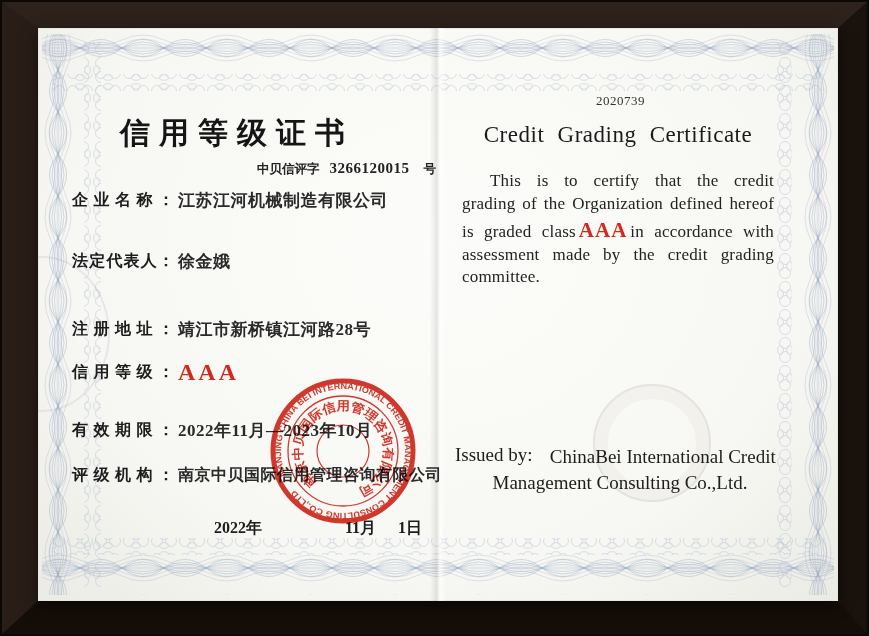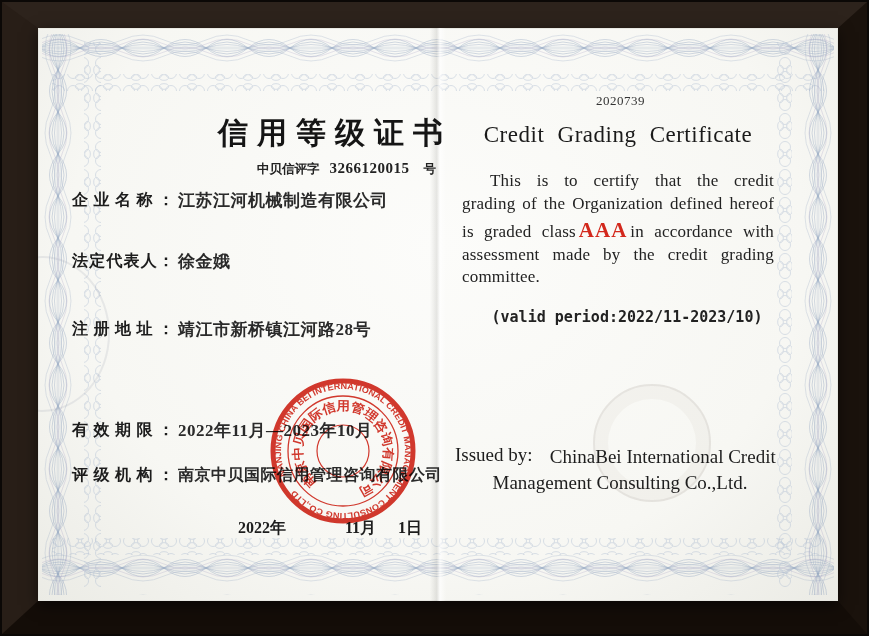--- a/index.html
+++ b/index.html
@@ -10,22 +10,22 @@
          border-color:#2d231c #1a120c #140d08 #281e17;}
   .paper{position:absolute;left:38px;top:28px;width:800px;height:573px;overflow:hidden;
          background:radial-gradient(ellipse at 50% 38%,#fcfcfa 0%,#f7f7f3 65%,#ebebe5 100%);
          box-shadow:0 0 0 1px #e8e8e2 inset, 0 4px 14px rgba(0,0,0,.55);}
   .guilloche{position:absolute;inset:0;width:100%;height:100%;}
   .fold{position:absolute;left:392px;top:0;width:16px;height:100%;
         background:linear-gradient(90deg,rgba(0,0,0,0) 0%,rgba(110,110,105,.16) 42%,rgba(255,255,255,.7) 62%,rgba(0,0,0,0) 100%);}
   .page-left{position:absolute;left:0;top:0;width:398px;height:100%;}
   .page-right{position:absolute;left:398px;top:0;width:402px;height:100%;}
 
-  .cn-title{position:absolute;left:0;top:85px;width:398px;text-align:right;
-            font-size:30px;font-weight:bold;letter-spacing:9px;color:#151515;padding-left:16px;}
+  .cn-title{position:absolute;left:0;top:85px;width:398px;text-align:center;
+            font-size:30px;font-weight:bold;letter-spacing:9px;color:#151515;}
   .cert-no-line{position:absolute;left:0;top:132px;width:398px;text-align:right;
             font-size:12.5px;font-weight:bold;color:#222;}
   .cert-no-line .num{font-size:15px;letter-spacing:.5px;padding:0 14px 0 10px;}
   .row{position:absolute;left:34px;height:26px;white-space:nowrap;}
   .lbl{display:inline-block;width:102px;font-size:16px;font-weight:bold;color:#1c1c1c;
        text-align:justify;text-align-last:justify;vertical-align:middle;}
   .val{display:inline-block;font-size:17px;font-weight:600;color:#2a2a2a;
        vertical-align:middle;letter-spacing:.5px;}
   .grade-val{color:#d3281c;font-size:24px;font-weight:bold;letter-spacing:3px;}
   .date-part{position:absolute;top:490px;font-size:16px;font-weight:bold;color:#1d1d1d;}
@@ -143,30 +143,34 @@
         <span class="val">江苏江河机械制造有限公司</span>
       </div>
       <div class="row" style="top:222px">
         <span class="lbl">法定代表人：</span>
         <span class="val">徐金娥</span>
       </div>
       <div class="row" style="top:290px">
         <span class="lbl">注册地址：</span>
         <span class="val">靖江市新桥镇江河路28号</span>
       </div>
+      <div class="row" style="top:331px">
+        <span class="lbl">信用等级：</span>
+        <span class="val grade-val">AAA</span>
+      </div>
       <div class="row" style="top:391px">
         <span class="lbl">有效期限：</span>
         <span class="val">2022年11月—2023年10月</span>
       </div>
       <div class="row" style="top:437px">
         <span class="lbl">评级机构：</span>
         <span class="val" style="font-size:16px">南京中贝国际信用管理咨询有限公司</span>
       </div>
 
-      <span class="date-part" style="left:200px">2022年</span>
+      <span class="date-part" style="left:176px">2022年</span>
       <span class="date-part" style="left:307px">11月</span>
       <span class="date-part" style="left:360px">1日</span>
 
       <svg class="stamp" viewBox="0 0 160 160">
         <defs>
           <path id="en-ring" d="M18,80 A62,62 0 1 1 142,80 A62,62 0 1 1 18,80"></path>
           <path id="cn-ring" d="M39,80 A41,41 0 1 1 121,80 A41,41 0 1 1 39,80"></path>
         </defs>
         <g fill="none" stroke="#d3281c">
           <circle cx="80" cy="80" r="70" stroke-width="5"></circle>
@@ -188,21 +192,20 @@
 
     <div class="page-right">
       <div class="watermark"></div>
 
       <div class="serial">2020739</div>
 
       <div class="en-title">Credit Grading Certificate</div>
 
       <p class="body-text"><span>This is to certify that the credit grading of the Organization defined hereof is graded class</span><span class="grade-inline">AAA</span><span>in accordance with assessment made by the credit grading committee.</span></p>
 
-      <div class="valid">(valid period:2022/11-2023/10)</div>
 
       <div class="issued">
         <span class="ib-label">Issued by:</span>
         <span class="ib-text">
           <span>ChinaBei International Credit</span><br>
           <span>Management Consulting Co.,Ltd.</span>
         </span>
       </div>
     </div>
 

